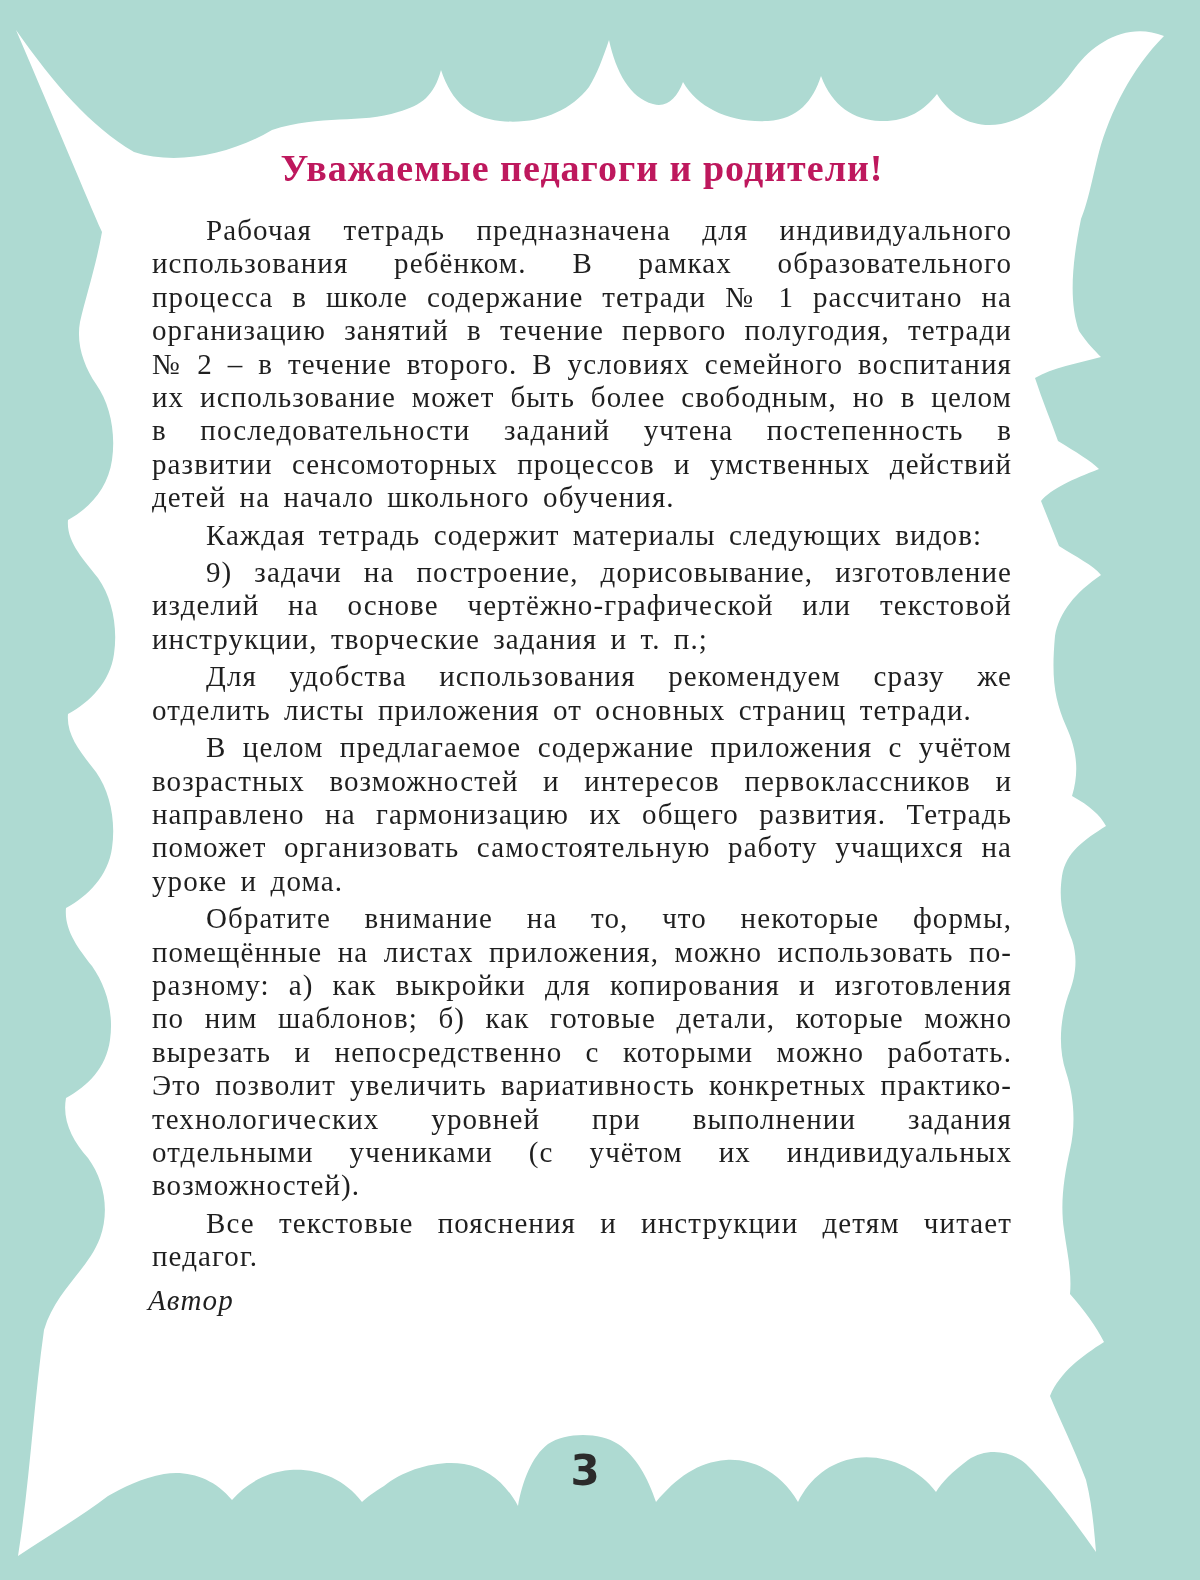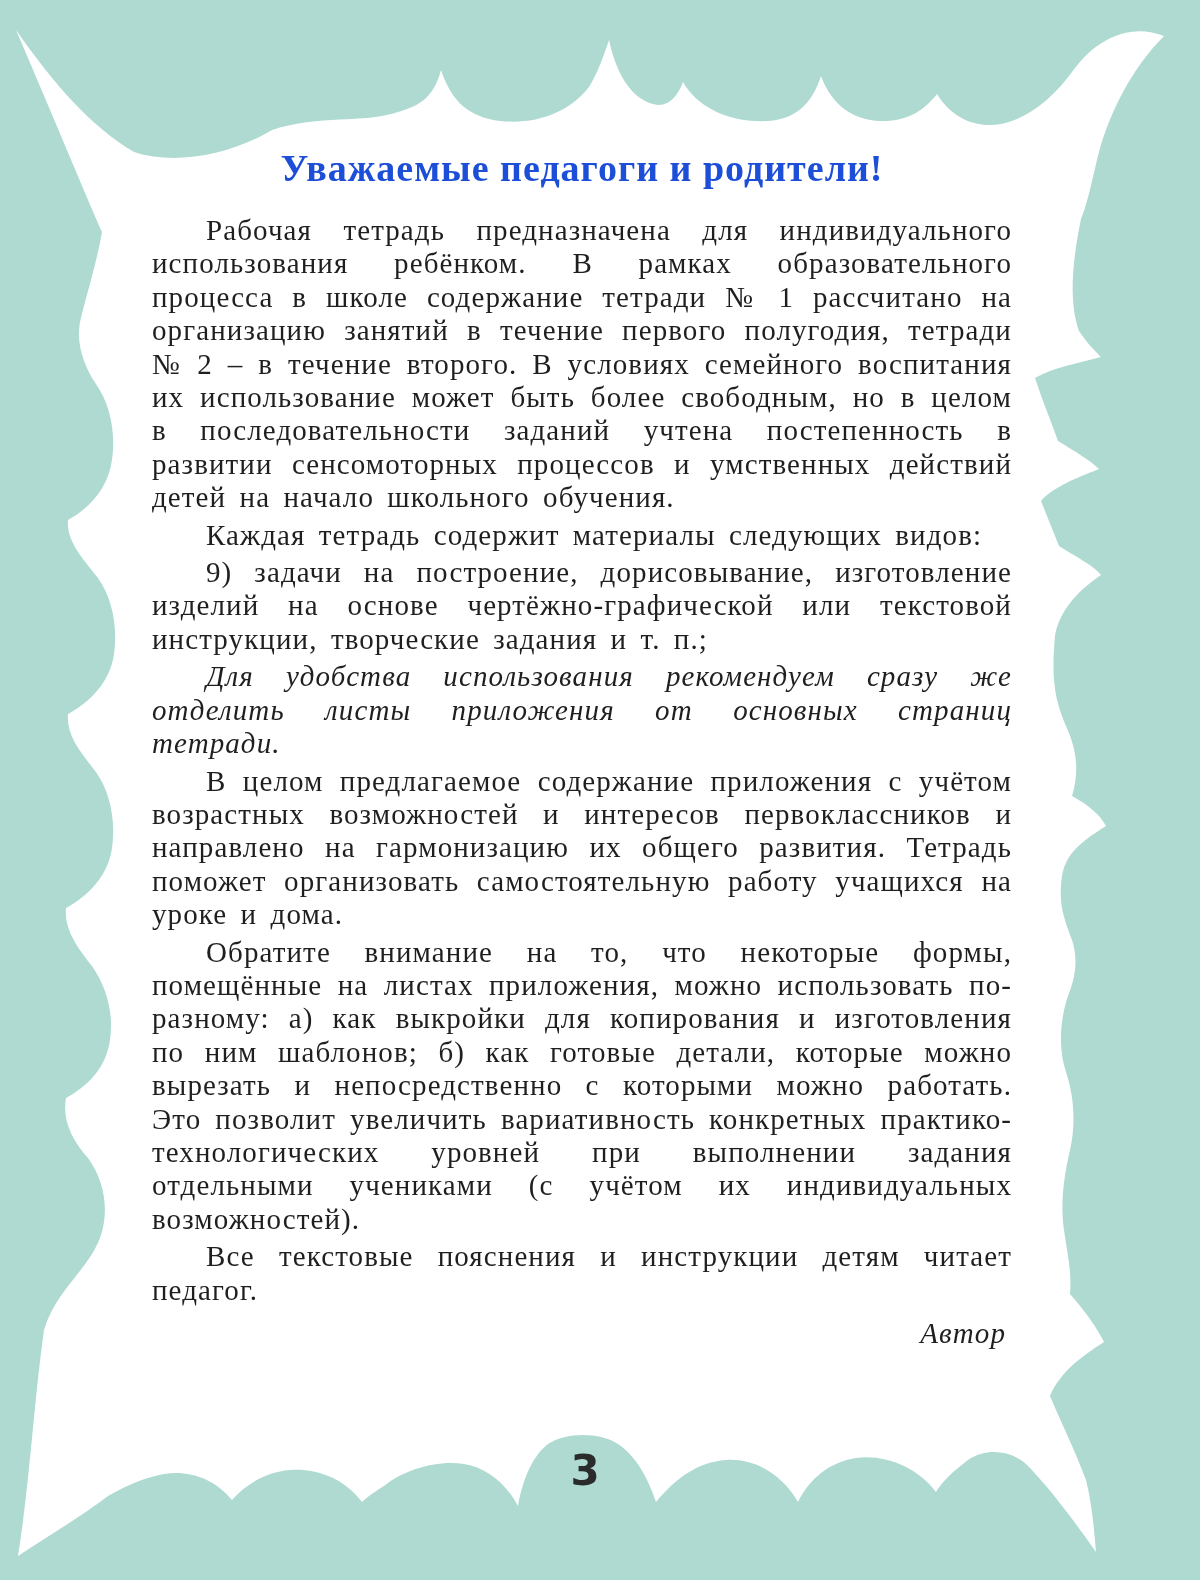--- a/index.html
+++ b/index.html
@@ -21,39 +21,39 @@
   .splash .paper{fill:var(--paper);}
   .content{
     position:absolute;left:148px;top:146px;width:868px;
     color:var(--text);
   }
   h1.title{
     margin:0 0 24px 0;
     font-size:38px;font-weight:700;
     text-align:center;
     letter-spacing:1px;
-    color:#1d4ed8;
+    color:#be185d;
     font-family:"Liberation Serif", serif;
   }
   p.body-p{
     margin:4px;
     font-size:29px;
     line-height:33.4px;
     text-align:justify;
     text-indent:54px;
     letter-spacing:1.1px;
     word-spacing:5px;
   }
-  p.italic{font-style:italic;}
+  p.italic{}
   p.bold{font-weight:400;}
   p.author{
-    margin:10px 10px 0 0;
+    margin:10px 4px 0 0;
     font-size:29px;line-height:33px;
     font-style:italic;
-    text-align:right;
+    text-align:left;
     text-indent:0;
   }
   .pagenum{
     position:absolute;
     left:558px;top:1446px;width:54px;
     text-align:center;
     font-family:"DejaVu Sans", sans-serif;
     font-weight:700;
     font-size:42px;
     color:var(--pagenum_color);

